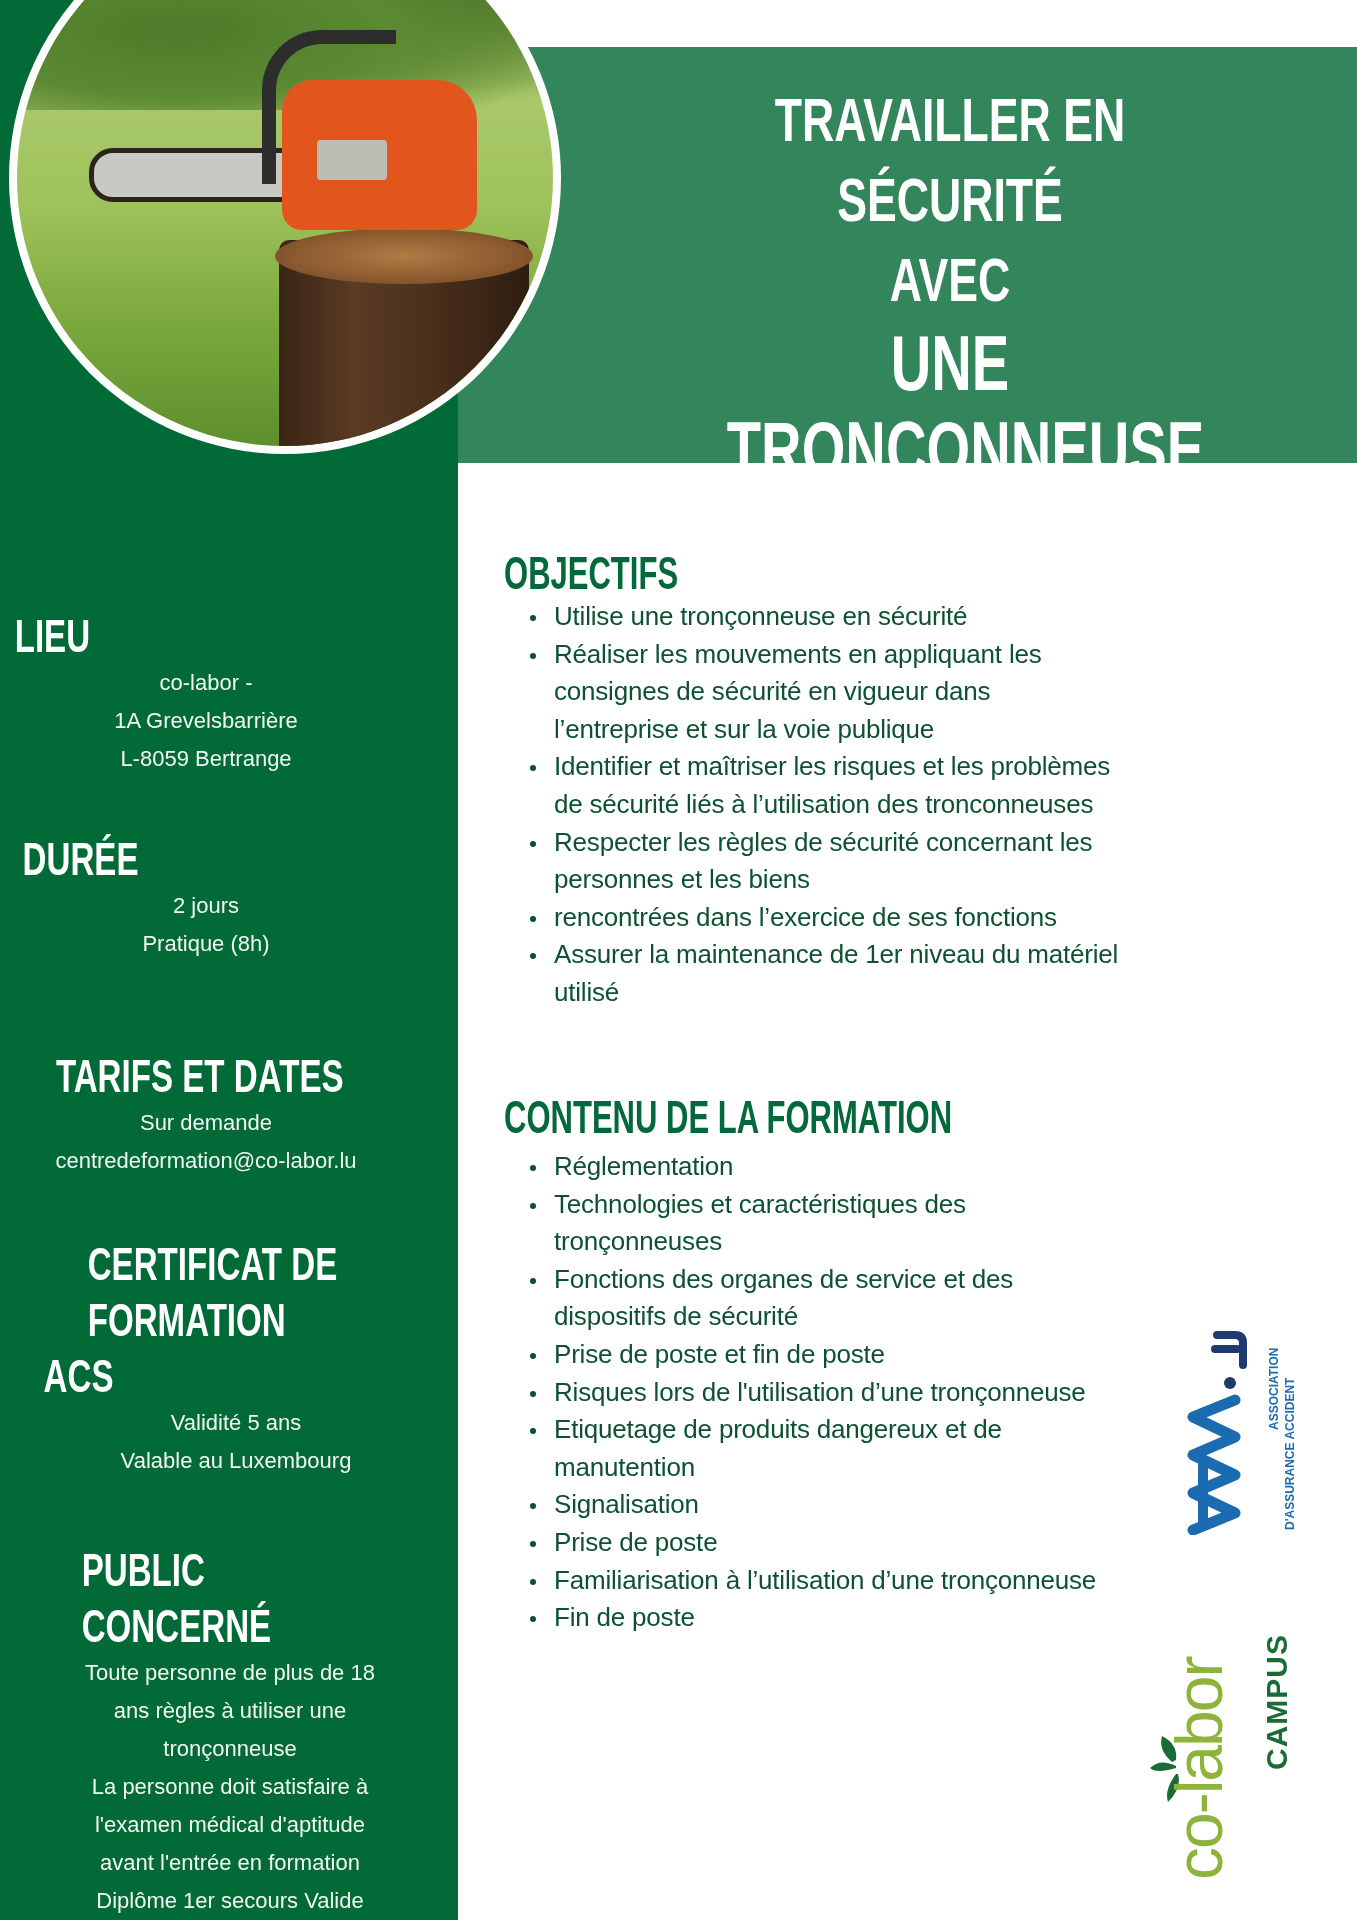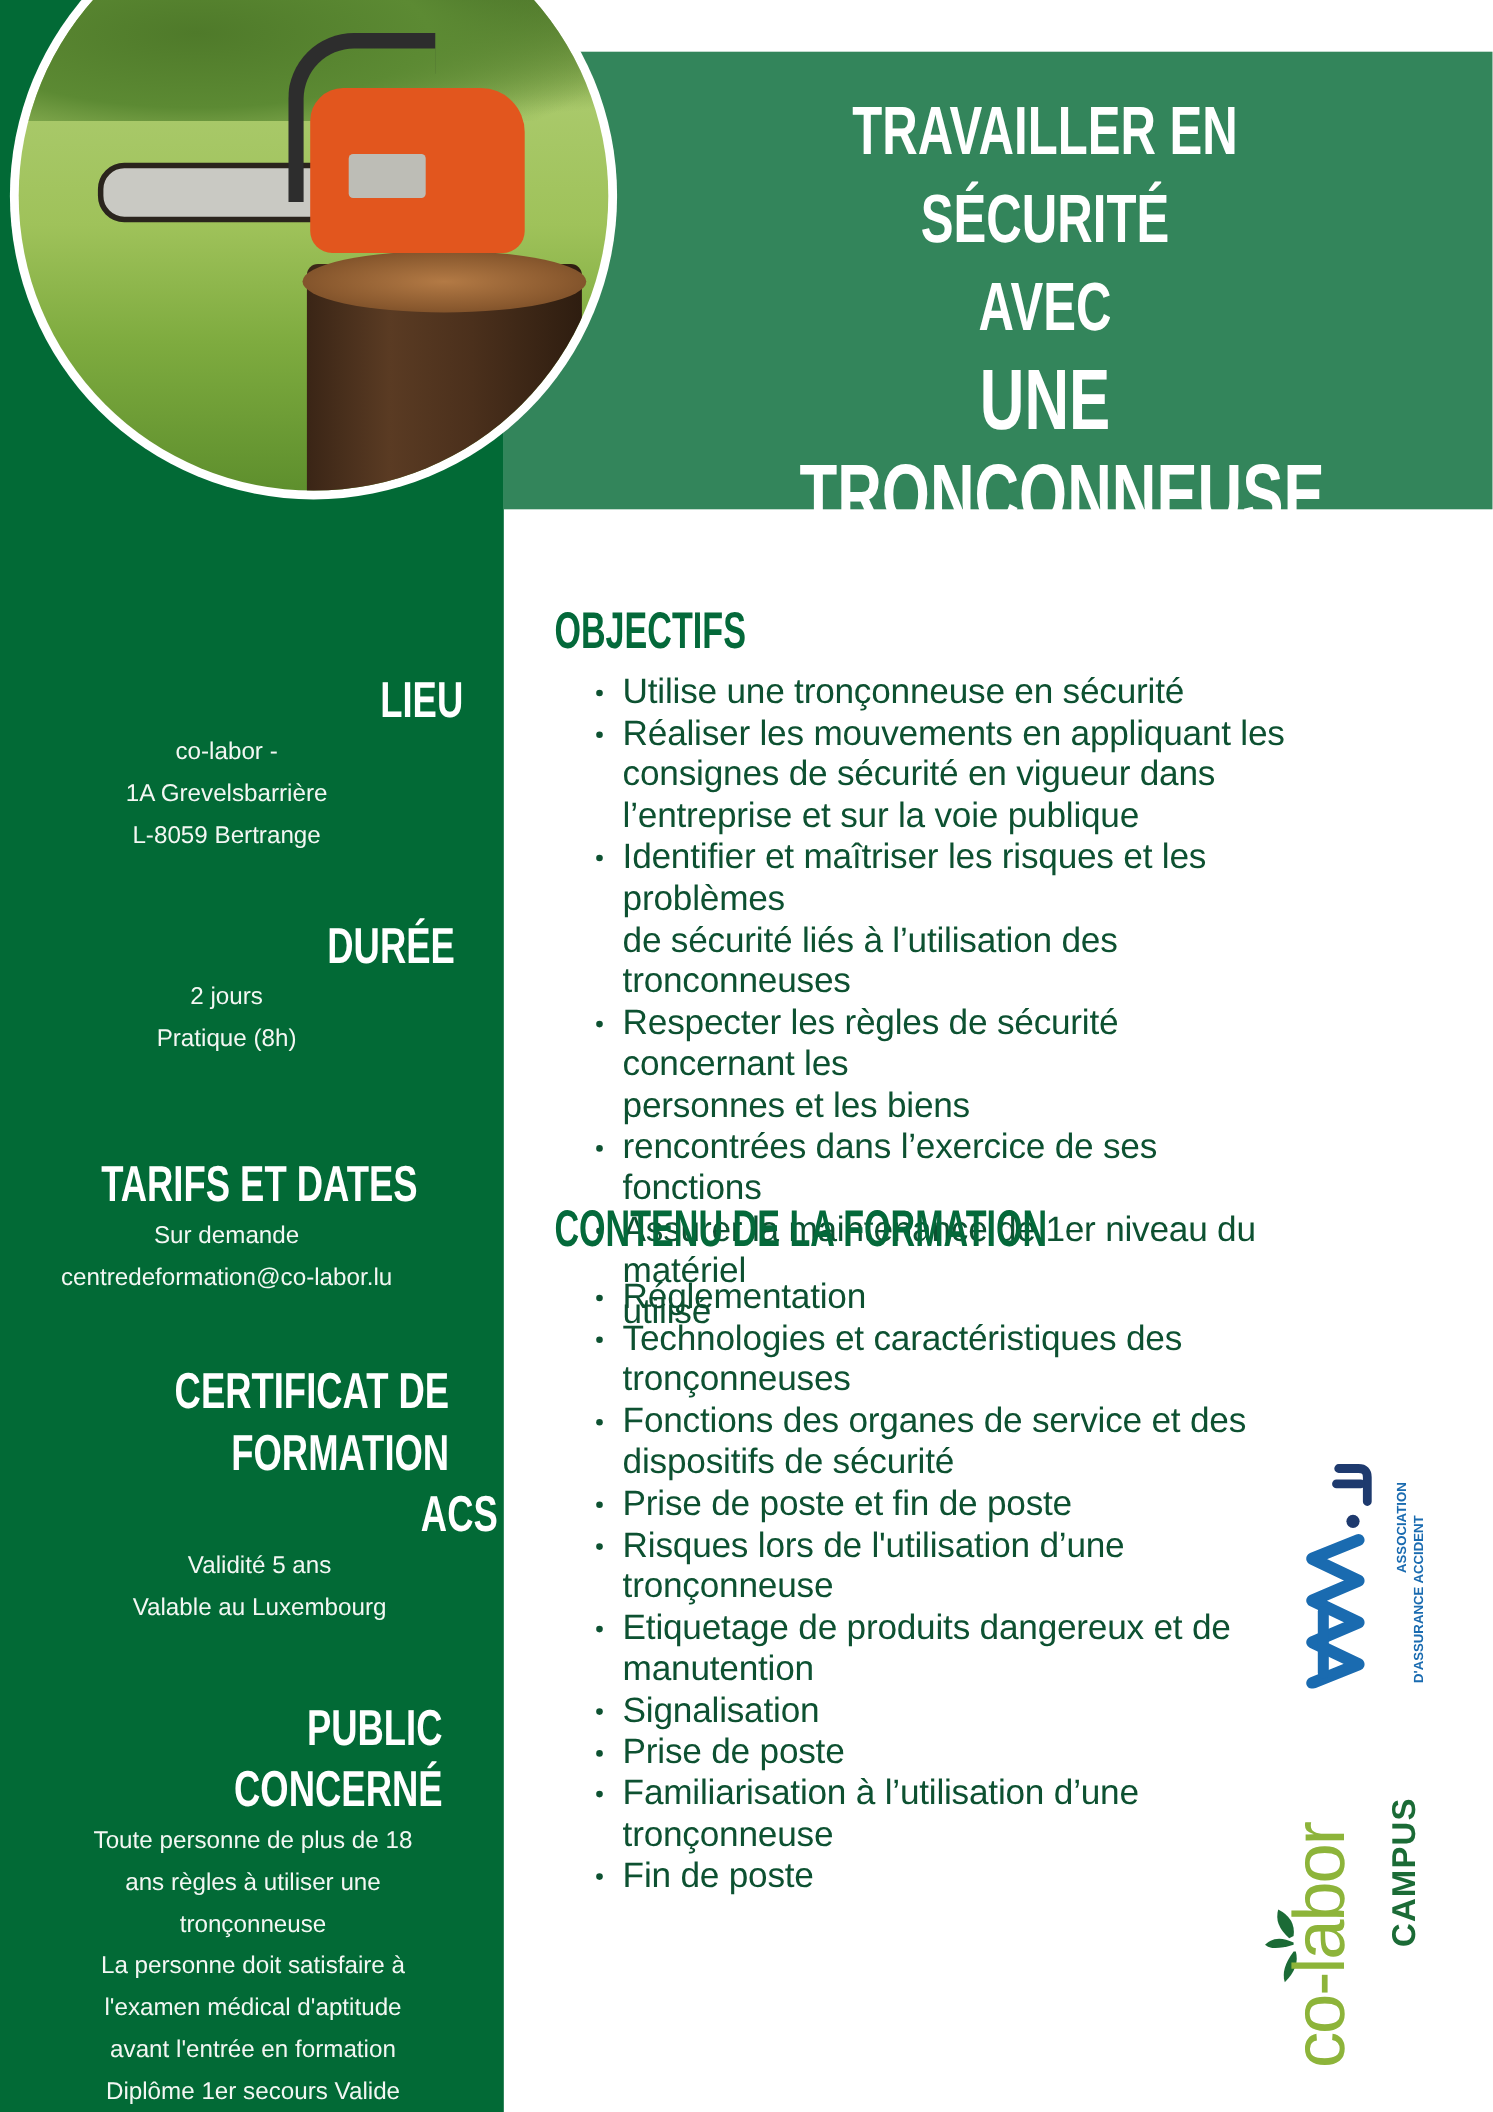--- a/index.html
+++ b/index.html
@@ -68,33 +68,33 @@
       position: absolute; left: 300px; top: 230px; width: 70px; height: 40px;
       background: #bdbdb6; border-radius: 4px;
     }
 
     .side-section { position: absolute; left: 0; width: 412px; text-align: center; color: #ffffff; }
     .side-heading {
       font-family: "Liberation Sans", sans-serif; font-weight: bold;
       font-size: 46px; line-height: 56px; display: inline-block;
       transform: scaleX(0.72); transform-origin: center;
     }
-    .side-heading-wrap { width: 412px; text-align: right; padding-left: 24px; }
+    .side-heading-wrap { width: 412px; text-align: left; }
     .side-text { font-size: 22px; line-height: 38px; color: #f3f7f3; }
 
     .main-heading {
       position: absolute; left: 504px; color: #04693a;
       font-family: "Liberation Sans", sans-serif; font-weight: bold;
       font-size: 47px; line-height: 54px; white-space: nowrap;
       transform: scaleX(0.66); transform-origin: left top;
     }
     .main-list {
-      position: absolute; left: 504px; width: 660px; margin: 16px; padding: 0;
+      position: absolute; left: 504px; width: 660px; margin: 4px; padding: 0;
       list-style: none; color: #0d5131;
-      font-size: 32px; line-height: 37.6px;
+      font-size: 26px; line-height: 37.6px;
     }
     .main-list li { position: relative; padding-left: 46px; letter-spacing: -0.2px; }
     .main-list li::before {
       content: ""; position: absolute; left: 22px; top: 17px;
       width: 6px; height: 6px; border-radius: 50%; background: #0d5131;
     }
 
     .logo-aaa {
       position: absolute; left: 1185px; top: 1325px; width: 120px; height: 210px;
     }

